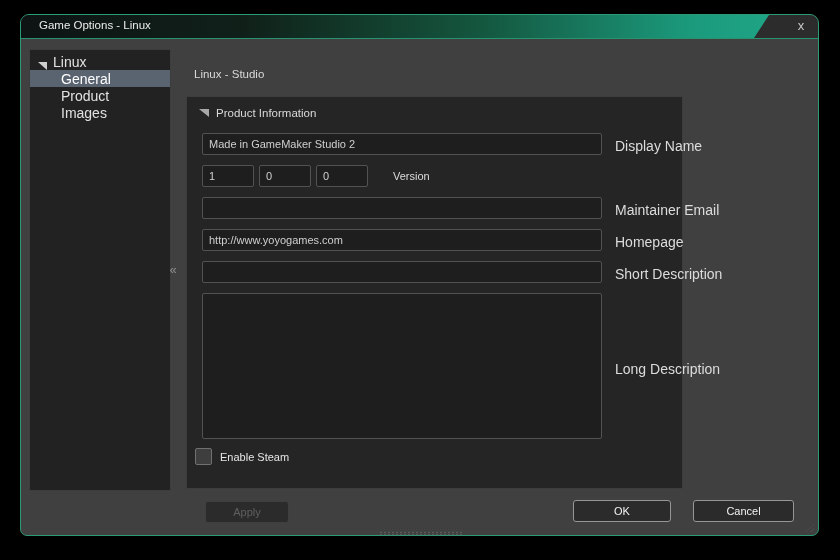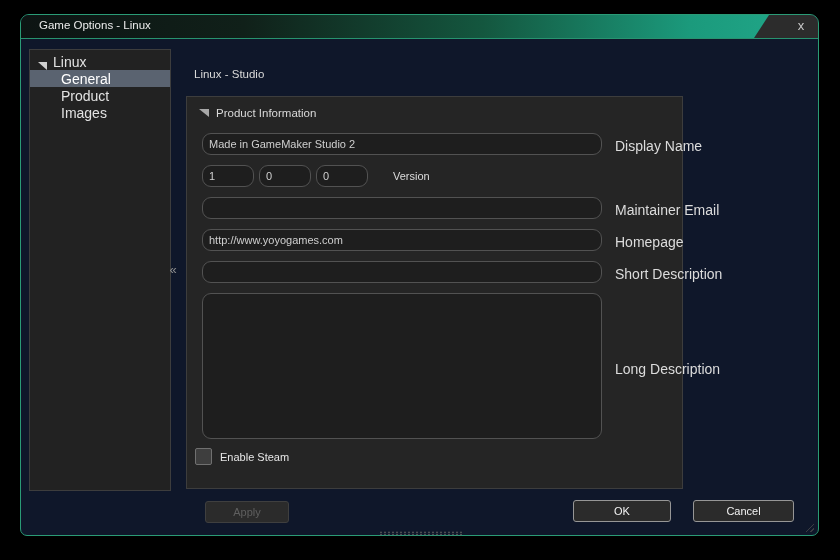--- a/index.html
+++ b/index.html
@@ -1,21 +1,21 @@
 <!DOCTYPE html>
 <html><head>
 <meta charset="utf-8">
 <style>
   html,body{margin:0;padding:0;background:#000;}
   .stage{position:relative;width:840px;height:560px;background:#000;overflow:hidden;
          font-family:"Liberation Sans", sans-serif;}
 
   
   .window{position:absolute;left:20px;top:14px;width:799px;height:522px;
-          background:#0f172a;border:1px solid #2a9b76;border-radius:9px 9px 7px 7px;
+          background:#404040;border:1px solid #2a9b76;border-radius:9px 9px 7px 7px;
           box-sizing:border-box;}
 
   
   .titlebar{position:absolute;left:0;top:0;right:0;height:23px;
             border-radius:8px 8px 0 0;
             background:linear-gradient(90deg,#0d1413 0%,#102019 28%,#14573f 58%,#1b9a7c 84%,#22a98b 100%);
             border-bottom:1px solid #27936f;}
   .title-text{position:absolute;left:18px;top:4px;font-size:11.5px;color:#ececec;white-space:nowrap;}
   .close-tab{position:absolute;right:0;top:0;width:64px;height:23px;background:#2c2c2c;
              clip-path:polygon(15px 0,100% 0,100% 100%,0 100%);
@@ -38,21 +38,21 @@
 
   
   .content-header{position:absolute;left:173px;top:53px;font-size:11.5px;color:#d9d9d9;}
   .groupbox{position:absolute;left:165px;top:81px;width:497px;height:393px;
             border:1px solid #3d3d3d;background:#252525;box-sizing:border-box;padding-left:21px;}
   .gb-header{position:absolute;left:12px;top:10px;display:flex;align-items:center;
              font-size:11.5px;color:#d9d9d9;}
   .gb-header .tri{background:#a8a8a8;width:10px;height:8px;margin-right:7px;}
 
   .tb{position:absolute;left:15px;width:400px;height:22px;background:#1e1e1e;
-      border:1px solid #525252;border-radius:9px;color:#cfcfcf;font-size:11px;
+      border:1px solid #525252;border-radius:2px;color:#cfcfcf;font-size:11px;
       padding:0 6px;box-sizing:border-box;font-family:inherit;outline:none;}
   .t-display{top:36px}
   .t-ver{top:68px;width:52px}
   .v1{left:15px}.v2{left:72px}.v3{left:129px}
   .ver-label{position:absolute;left:206px;top:73px;font-size:11px;color:#dcdcdc;}
   .t-mail{top:100px}
   .t-home{top:132px}
   .t-short{top:164px}
   .t-long{top:196px;height:146px;resize:none;padding-top:4px;}
 

